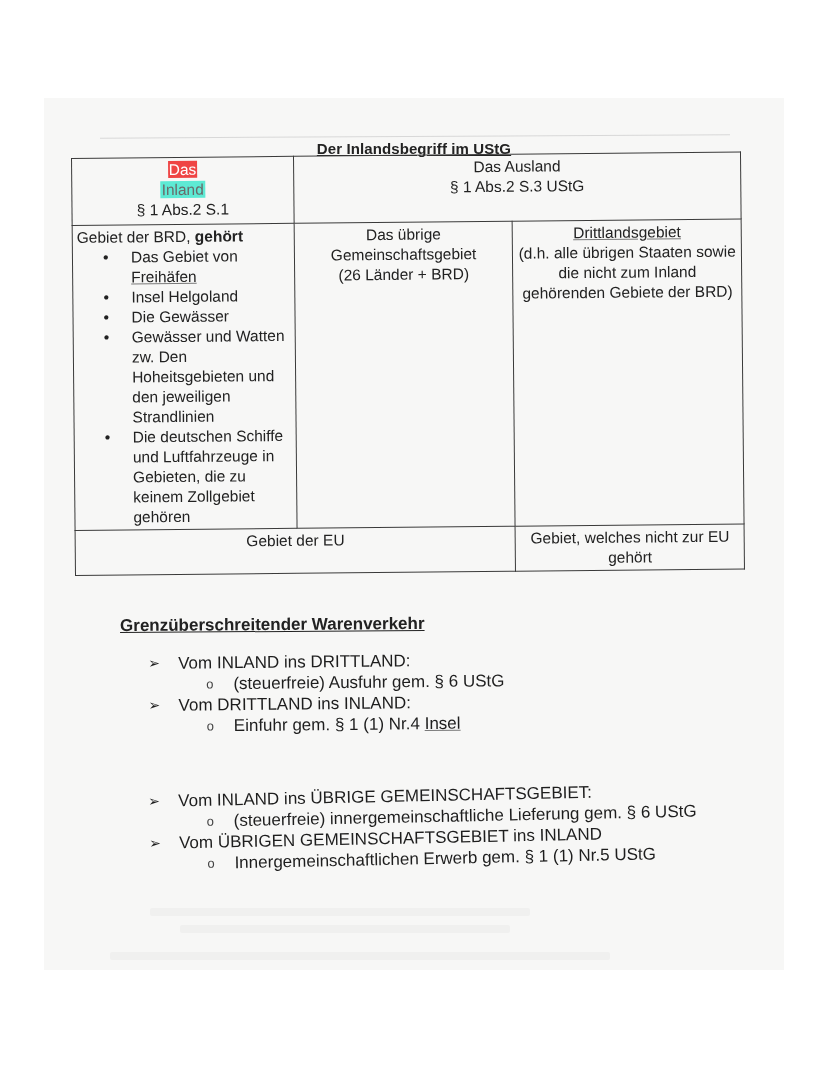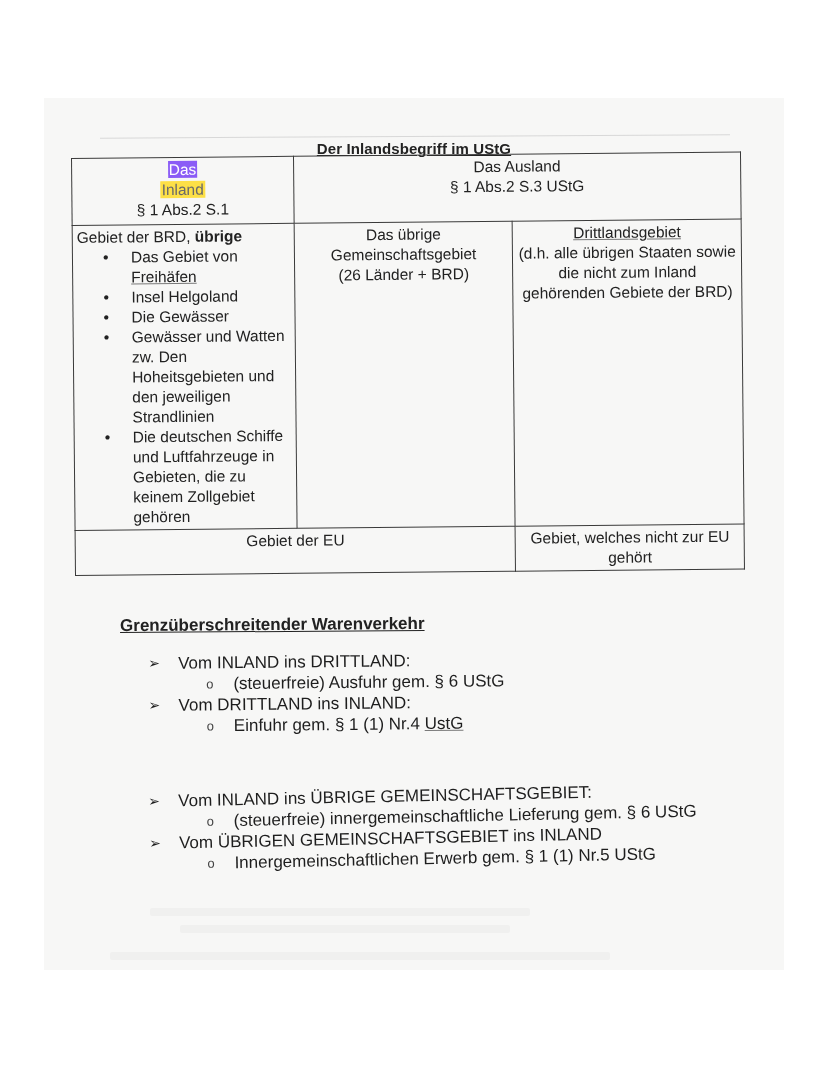--- a/index.html
+++ b/index.html
@@ -50,22 +50,22 @@
   td {
     border: 1.3px solid #3a3a3a;
     vertical-align: top;
     padding: 2px 4px;
     line-height: 20px;
   }
   .c1 { width: 213px; }
   .c2 { width: 210px; }
   .c3 { width: 220px; }
   .center { text-align: center; }
-  .hl-black { background: #8b5cf6; color: #fff; padding: 0 1px; }
-  .hl-grey { background: #fde047; color: #6a6a6a; padding: 0 1px; }
+  .hl-black { background: #ef4444; color: #fff; padding: 0 1px; }
+  .hl-grey { background: #5eead4; color: #6a6a6a; padding: 0 1px; }
   .bold { font-weight: bold; }
   ul.inl {
     margin: 0; padding-left: 54px;
     list-style: none;
   }
   ul.inl li { position: relative; }
   ul.inl li::before {
     content: "\2022";
     position: absolute; left: -28px; top: 0;
     font-size: 16px;
@@ -128,21 +128,21 @@
         <div><span class="hl-grey">Inland</span></div>
         <div>§ 1 Abs.2 S.1</div>
       </td>
       <td colspan="2" class="center">
         <div>Das Ausland</div>
         <div>§ 1 Abs.2 S.3 UStG</div>
       </td>
     </tr>
     <tr>
       <td class="c1">
-        <div><span>Gebiet der BRD, </span><span class="bold">übrige</span></div>
+        <div><span>Gebiet der BRD, </span><span class="bold">gehört</span></div>
         <ul class="inl">
           <li><span>Das Gebiet von </span><span class="wavy">Freihäfen</span></li>
           <li><span>Insel Helgoland</span></li>
           <li><span>Die Gewässer</span></li>
           <li><span>Gewässer und Watten zw. Den Hoheitsgebieten und den jeweiligen Strandlinien</span></li>
           <li><span>Die deutschen Schiffe und Luftfahrzeuge in Gebieten, die zu keinem Zollgebiet gehören</span></li>
         </ul>
       </td>
       <td class="c2 center">
         <div>Das übrige</div>
@@ -176,21 +176,21 @@
   <div class="sub">
     <span class="circ">o</span>
     <span>(steuerfreie) Ausfuhr gem. § 6 UStG</span>
   </div>
   <div class="flow-item">
     <span class="arrow">➢</span>
     <span>Vom DRITTLAND ins INLAND:</span>
   </div>
   <div class="sub">
     <span class="circ">o</span>
-    <span>Einfuhr gem. § 1 (1) Nr.4 </span><span class="wavy">UstG</span>
+    <span>Einfuhr gem. § 1 (1) Nr.4 </span><span class="wavy">Insel</span>
   </div>
 </div>
 
 <div class="flows" style="top:791px; transform: rotate(-1.2deg);">
   <div class="flow-item">
     <span class="arrow">➢</span>
     <span>Vom INLAND ins ÜBRIGE GEMEINSCHAFTSGEBIET:</span>
   </div>
   <div class="sub">
     <span class="circ">o</span>

